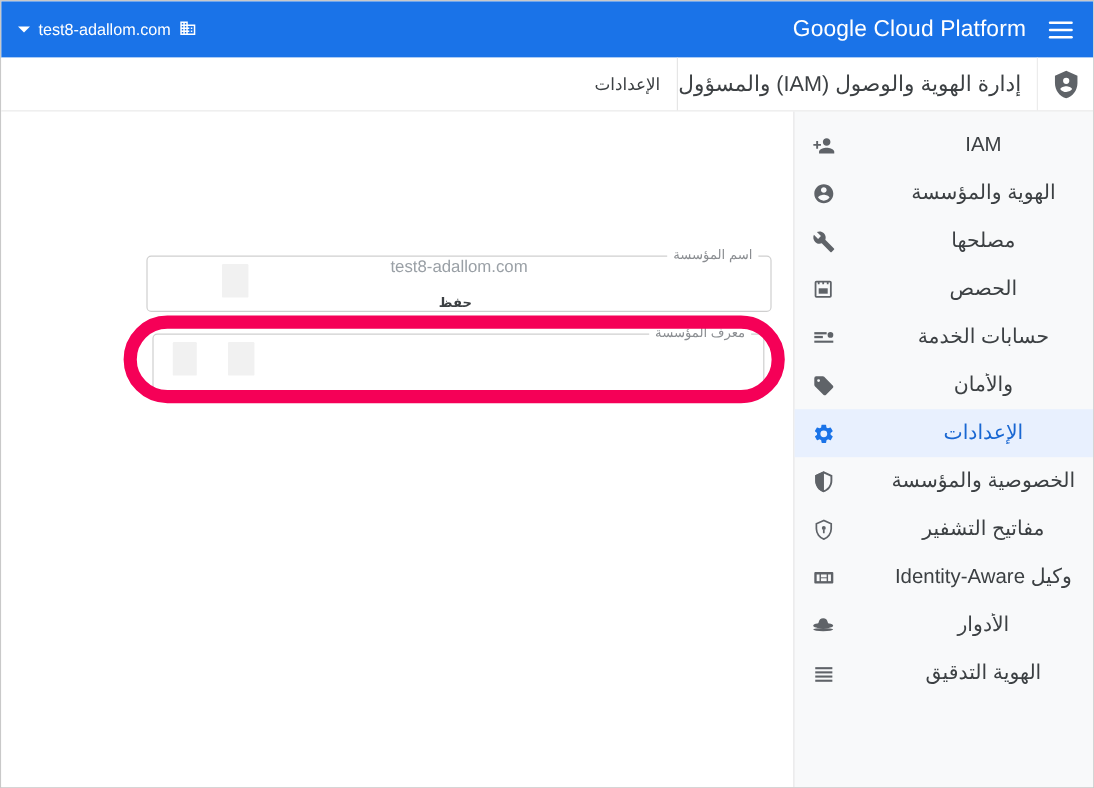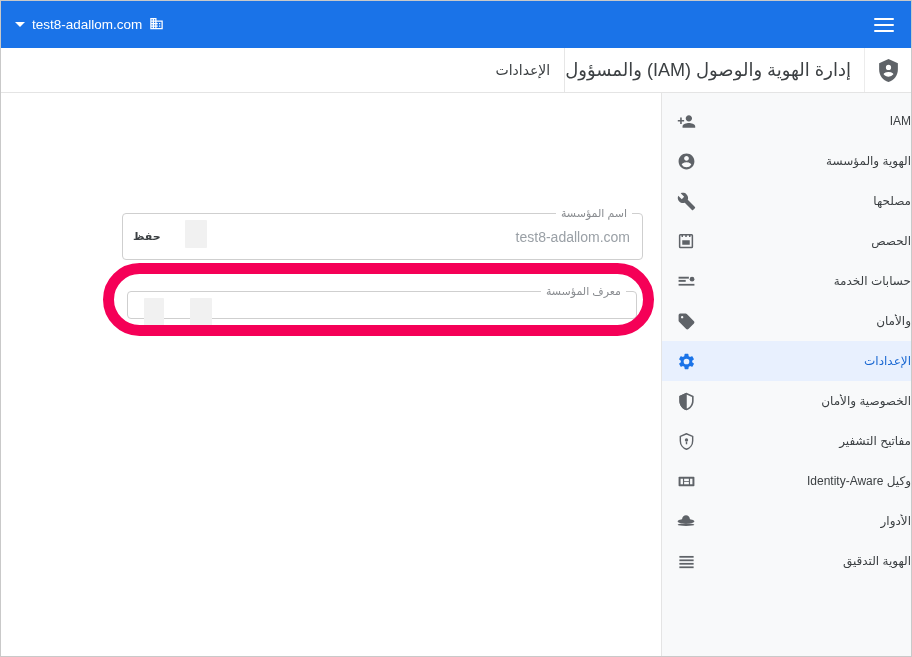--- a/index.html
+++ b/index.html
@@ -156,22 +156,22 @@
     box-sizing: border-box;
     padding: 0 0 0 0;
     cursor: pointer;
     background: transparent;
   }
   .nav-item.active {
     background: #e8f0fe;
   }
   .nav-item .nav-label {
     flex: 1 1 auto;
-    text-align: right;
-    font-size: 12px;
+    text-align: center;
+    font-size: 17px;
     color: #3c4043;
     padding-left: 18px;
     white-space: nowrap;
     overflow: hidden;
   }
   .nav-item.active .nav-label { color: #1967d2; }
   .nav-item .nav-icon {
     width: 48px;
     flex: 0 0 auto;
     display: flex;
@@ -192,21 +192,21 @@
     overflow: hidden;
   }
   .mdc-field {
     position: relative;
     height: 47px;
     border: 1px solid #cfcfcf;
     border-radius: 4px;
     box-sizing: border-box;
     background: #ffffff;
     display: flex;
-    flex-direction: row;
+    flex-direction: column;
     align-items: center;
   }
   .mdc-field .field-label {
     position: absolute;
     top: -8px;
     right: 10px;
     background: #ffffff;
     padding: 0 5px;
     font-size: 11px;
     color: #8a8d91;
@@ -255,21 +255,21 @@
     height: 47px;
   }
   
   .row-org-id {
     position: absolute;
     top: 185px;
     right: 24px;
     left: 126px;
     height: 42px;
   }
-  .row-org-id .mdc-field { height: 28px; margin-top: 13px; }
+  .row-org-id .mdc-field { height: 54px; }
   .row-org-id .field-label { top: -8px; }
 
   
   .highlight-box {
     position: absolute;
     top: 170px;
     left: 102px;
     width: 551px;
     height: 73px;
     border: 11px solid #f50057;
@@ -296,20 +296,21 @@
 <div class="app-window">
 
   <div class="topbar">
 
     <div class="hamburger-btn">
       <i></i>
       <i></i>
       <i></i>
     </div>
 
+    <div class="brand-title">Google Cloud Platform</div>
 
     <div class="topbar-spacer"></div>
 
     <div class="domain-chip">
       <span class="caret-down"></span>
       <span class="domain-text">test8-adallom.com</span>
       <span class="org-icon">
         <svg width="15" height="15" viewBox="0 0 24 24" fill="#ffffff" aria-hidden="true">
           <path d="M12 7V3H2v18h20V7H12zM6 19H4v-2h2v2zm0-4H4v-2h2v2zm0-4H4V9h2v2zm0-4H4V5h2v2zm4 12H8v-2h2v2zm0-4H8v-2h2v2zm0-4H8V9h2v2zm0-4H8V5h2v2zm10 12h-8v-2h2v-2h-2v-2h2v-2h-2V9h8v10zm-2-8h-2v2h2v-2zm0 4h-2v2h2v-2z"></path>
         </svg>
@@ -393,21 +394,21 @@
     <div class="nav-item active">
       <span class="nav-label">الإعدادات</span>
       <span class="nav-icon">
         <svg width="19" height="19" viewBox="0 0 24 24" fill="currentColor">
             <path d="M19.14 12.94a7.07 7.07 0 000-1.88l2.03-1.58a.5.5 0 00.12-.64l-1.92-3.32a.5.5 0 00-.6-.22l-2.39.96a7 7 0 00-1.62-.94l-.36-2.54a.5.5 0 00-.5-.42h-3.84a.5.5 0 00-.5.42l-.36 2.54c-.59.24-1.13.56-1.62.94l-2.39-.96a.5.5 0 00-.6.22L2.74 8.84a.5.5 0 00.12.64l2.03 1.58a7.07 7.07 0 000 1.88l-2.03 1.58a.5.5 0 00-.12.64l1.92 3.32c.12.22.39.3.6.22l2.39-.96c.5.38 1.03.7 1.62.94l.36 2.54c.4.24.25.42.5.42h3.84a.5.5 0 00.5-.42l.36-2.54c.59-.24 1.13-.56 1.62-.94l2.39.96c.22.08.48 0 .6-.22l1.92-3.32a.5.5 0 00-.12-.64l-2.03-1.58zM12 15.6A3.6 3.6 0 1115.6 12 3.6 3.6 0 0112 15.6z"></path>
           </svg>
       </span>
     </div>
 
     <div class="nav-item">
-      <span class="nav-label">الخصوصية والأمان</span>
+      <span class="nav-label">الخصوصية والمؤسسة</span>
       <span class="nav-icon">
         <svg width="19" height="19" viewBox="0 0 24 24" fill="currentColor">
             <path d="M12 1L3 5v6c0 5.55 3.84 10.74 9 12 5.16-1.26 9-6.45 9-12V5l-9-4zm0 2.2l7 3.1V11c0 4.52-2.98 8.74-7 9.93V3.2z" opacity="1"></path>
             <path d="M12 1L3 5v6c0 5.55 3.84 10.74 9 12V1z"></path>
           </svg>
       </span>
     </div>
 
     <div class="nav-item">
       <span class="nav-label">مفاتيح التشفير</span>

